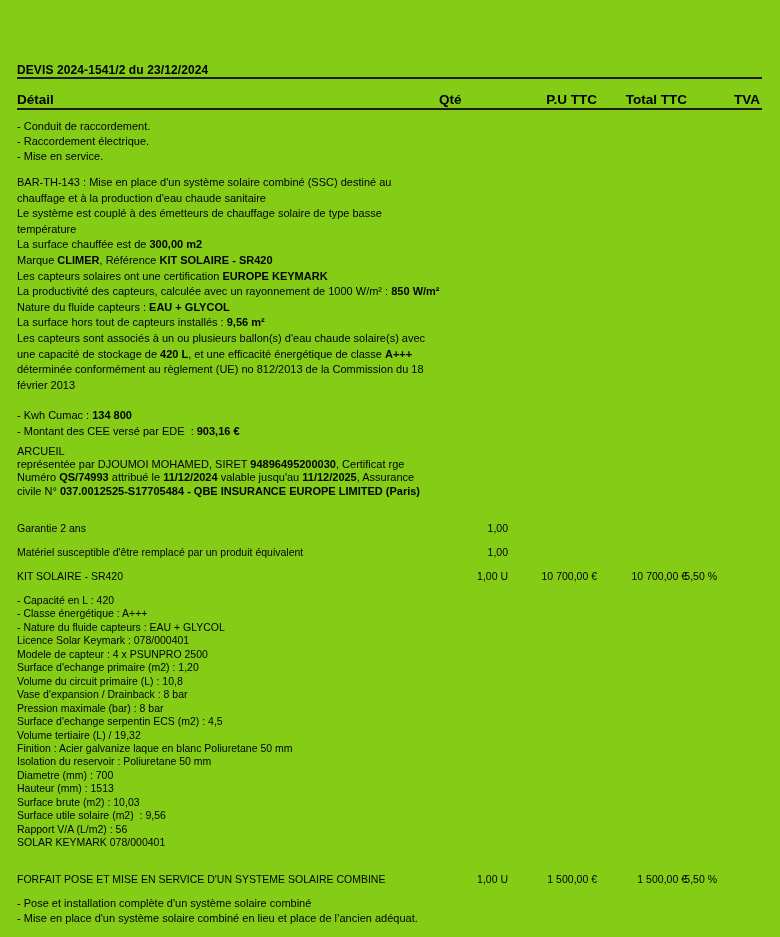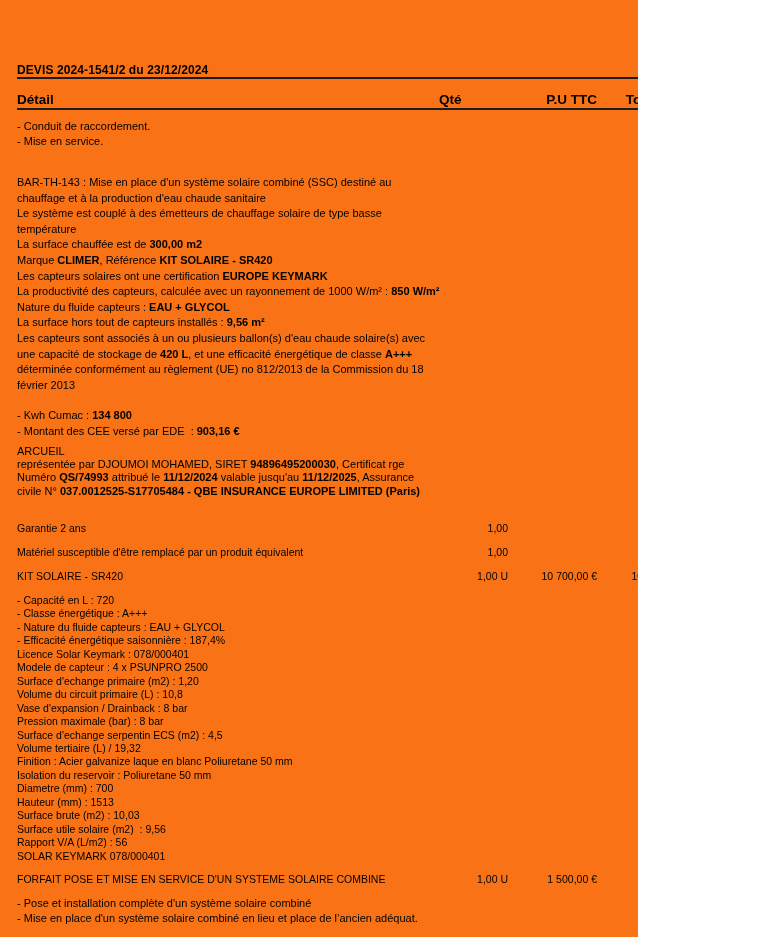--- a/index.html
+++ b/index.html
@@ -1,21 +1,21 @@
 <!DOCTYPE html>
 <html><head>
 <meta charset="utf-8">
 <style>
   * { margin: 0; padding: 0; box-sizing: border-box; }
   html, body { background: #ffffff; }
   .page {
     position: relative;
-    width: 638px;
+    width: 780px;
     height: 937px;
-    background: #f97316;
+    background: #84cc16;
     color: #000000;
     font-family: "Liberation Sans", sans-serif;
     overflow: hidden;
   }
   .block {
     position: absolute;
     left: 17px;
     width: 745px;
   }
   
@@ -95,20 +95,21 @@
   <div class="block header-row">
     <span class="h-col h-detail">Détail</span>
     <span class="h-col h-qty">Qté</span>
     <span class="h-col h-pu">P.U TTC</span>
     <span class="h-col h-tot">Total TTC</span>
     <span class="h-col h-tva">TVA</span>
   </div>
 
   <div class="block intro-list">
       <div class="tl"><span>- Conduit de raccordement.</span></div>
+      <div class="tl"><span>- Raccordement électrique.</span></div>
       <div class="tl"><span>- Mise en service.</span></div>
     </div>
 
   <div class="block description-block">
       <div class="tl"><span>BAR-TH-143 : Mise en place d'un système solaire combiné (SSC) destiné au</span></div>
       <div class="tl"><span>chauffage et à la production d'eau chaude sanitaire</span></div>
       <div class="tl"><span>Le système est couplé à des émetteurs de chauffage solaire de type basse</span></div>
       <div class="tl"><span>température</span></div>
       <div class="tl"><span>La surface chauffée est de </span><span class="b">300,00 m2</span></div>
       <div class="tl"><span>Marque </span><span class="b">CLIMER</span><span>, Référence </span><span class="b">KIT SOLAIRE - SR420</span></div>
@@ -152,24 +153,23 @@
 
   <div class="block item-row row-kit">
     <span class="row-label">KIT SOLAIRE - SR420</span>
     <span class="col col-qty">1,00 U</span>
     <span class="col col-pu">10 700,00 €</span>
     <span class="col col-tot">10 700,00 €</span>
     <span class="col col-vat">5,50 %</span>
   </div>
 
   <div class="block kit-details">
-      <div class="tl"><span>- Capacité en L : 720</span></div>
+      <div class="tl"><span>- Capacité en L : 420</span></div>
       <div class="tl"><span>- Classe énergétique : A+++</span></div>
       <div class="tl"><span>- Nature du fluide capteurs : EAU + GLYCOL</span></div>
-      <div class="tl"><span>- Efficacité énergétique saisonnière : 187,4%</span></div>
       <div class="tl"><span>Licence Solar Keymark : 078/000401</span></div>
       <div class="tl"><span>Modele de capteur : 4 x PSUNPRO 2500</span></div>
       <div class="tl"><span>Surface d'echange primaire (m2) : 1,20</span></div>
       <div class="tl"><span>Volume du circuit primaire (L) : 10,8</span></div>
       <div class="tl"><span>Vase d'expansion / Drainback : 8 bar</span></div>
       <div class="tl"><span>Pression maximale (bar) : 8 bar</span></div>
       <div class="tl"><span>Surface d'echange serpentin ECS (m2) : 4,5</span></div>
       <div class="tl"><span>Volume tertiaire (L) / 19,32</span></div>
       <div class="tl"><span>Finition : Acier galvanize laque en blanc Poliuretane 50 mm</span></div>
       <div class="tl"><span>Isolation du reservoir : Poliuretane 50 mm</span></div>

